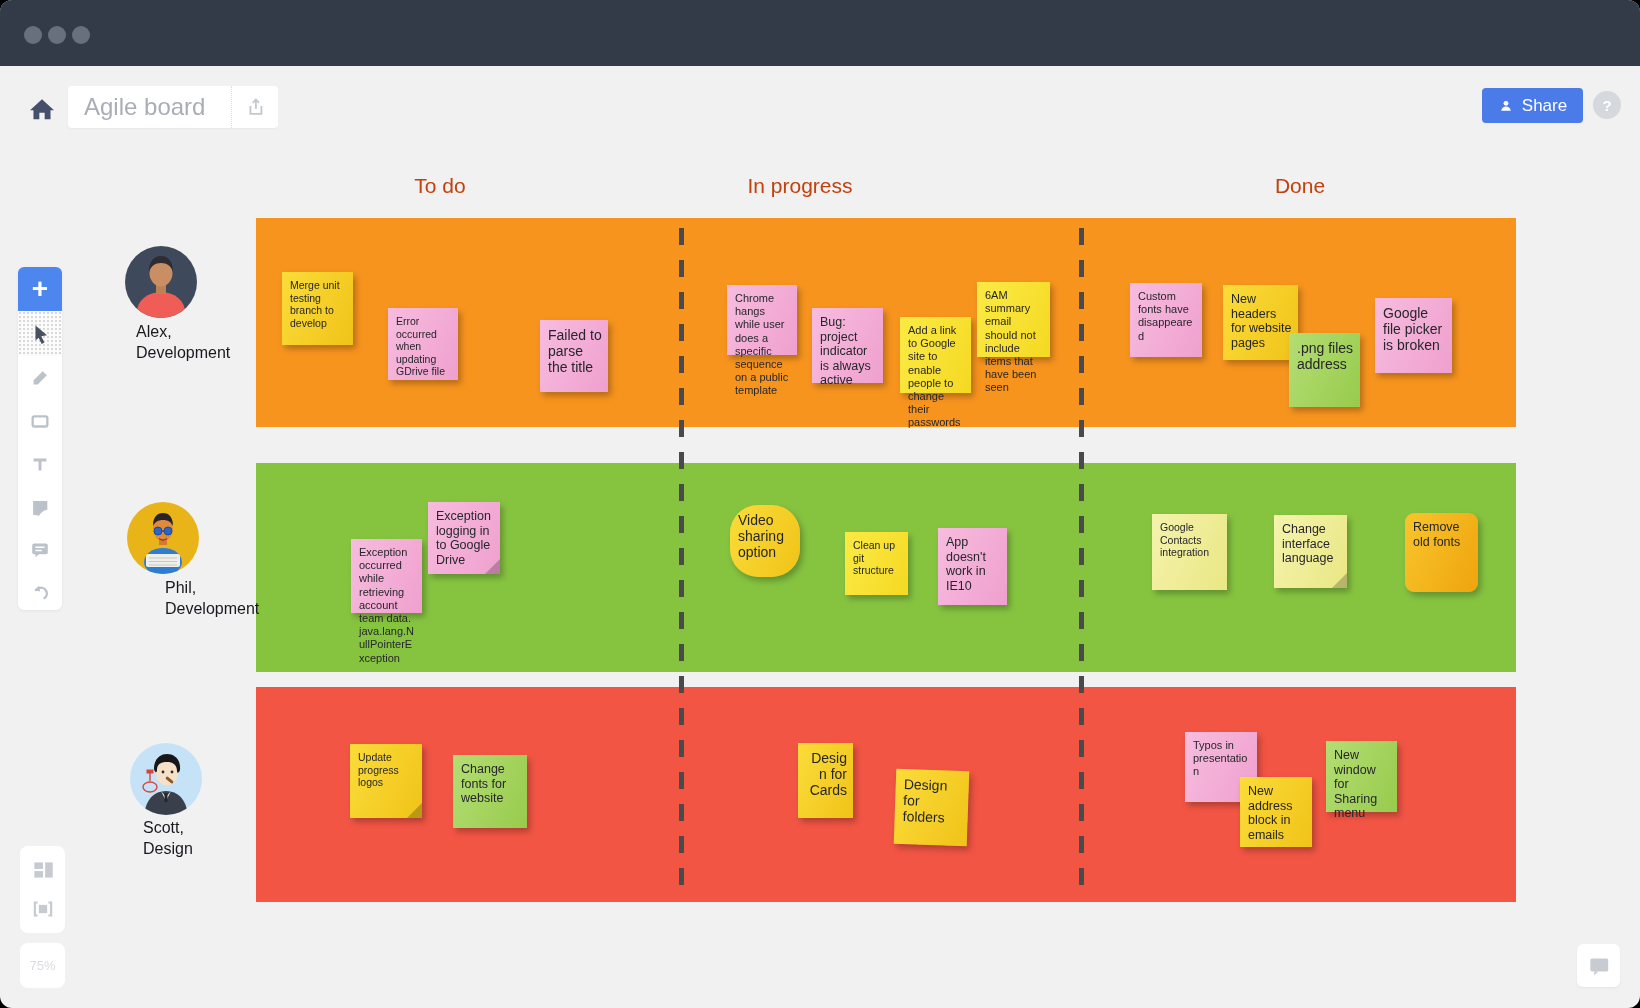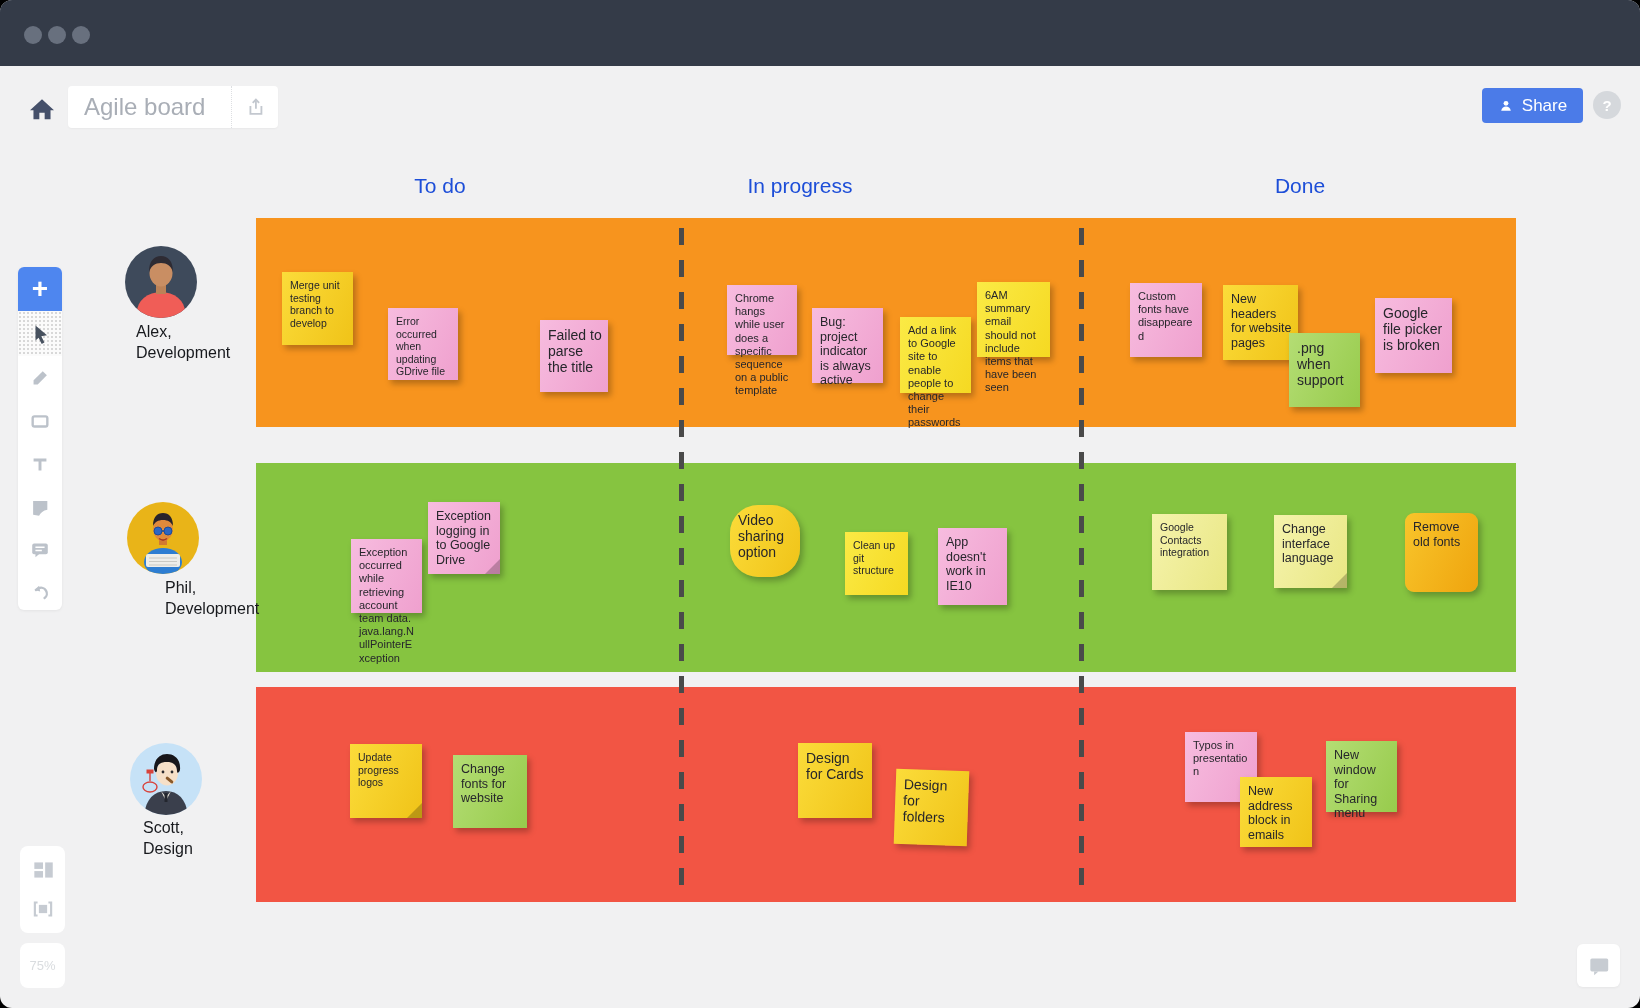--- a/index.html
+++ b/index.html
@@ -31,21 +31,21 @@
   
   .mini-box{position:absolute;left:20px;top:846px;width:45px;height:87px;background:#fff;border-radius:8px;
             display:flex;flex-direction:column;align-items:center;justify-content:space-evenly;}
   .mini-btn{width:30px;height:30px;display:flex;align-items:center;justify-content:center;cursor:pointer;}
   .zoom-box{position:absolute;left:20px;top:943px;width:45px;height:45px;background:#fff;border-radius:8px;
             display:flex;align-items:center;justify-content:center;color:#D9DCDF;font-size:13px;cursor:pointer;}
   
   .chat-btn{position:absolute;left:1577px;top:944px;width:43px;height:43px;background:#fff;border-radius:6px;
             display:flex;align-items:center;justify-content:center;cursor:pointer;box-shadow:0 1px 3px rgba(0,0,0,.05);}
   
-  .col-header{position:absolute;top:174px;transform:translateX(-50%);font-size:21px;color:#1d4ed8;}
+  .col-header{position:absolute;top:174px;transform:translateX(-50%);font-size:21px;color:#c2410c;}
   .lane-band{position:absolute;left:256px;width:1260px;}
   .lane-band--0{top:218px;height:209px;}
   .lane-band--1{top:463px;height:209px;}
   .lane-band--2{top:687px;height:215px;}
   .dash-line{position:absolute;top:228px;height:666px;width:5px;
              background-image:repeating-linear-gradient(180deg,#4A4A4A 0 17px,rgba(0,0,0,0) 17px 32px);}
   .dash-line--1{left:679px;}
   .dash-line--2{left:1079px;}
   
   .avatar{position:absolute;width:72px;height:72px;cursor:pointer;}
@@ -295,21 +295,21 @@
       <div class="note note--yellow note--xs" style="left: 977px; top: 282px; width: 73px; height: 75px;">
         <span class="note-text">6AM summary email should not include items that have been seen</span>
       </div>
       <div class="note note--pink note--xs" style="left: 1130px; top: 283px; width: 72px; height: 74px;">
         <span class="note-text">Custom fonts have disappeared</span>
       </div>
       <div class="note note--gold note--m" style="left: 1223px; top: 285px; width: 75px; height: 75px;">
         <span class="note-text">New headers for website pages</span>
       </div>
       <div class="note note--green note--l" style="left: 1289px; top: 333px; width: 71px; height: 74px;">
-        <span class="note-text">.png when support</span>
+        <span class="note-text">.png files address</span>
       </div>
       <div class="note note--pink note--l" style="left: 1375px; top: 298px; width: 77px; height: 75px;">
         <span class="note-text">Google file picker is broken</span>
       </div>
       <div class="note note--pink note--xs" style="left: 351px; top: 539px; width: 71px; height: 74px;">
         <span class="note-text">Exception occurred while retrieving account team data. java.lang.NullPointerException</span>
       </div>
       <div class="note note--pink note--m" style="left: 428px; top: 502px; width: 72px; height: 72px;">
         <span class="note-text">Exception logging in to Google Drive</span>
         <i class="fold"></i>
@@ -333,21 +333,21 @@
       <div class="note note--amber note--m" style="left: 1405px; top: 513px; width: 73px; height: 79px;">
         <span class="note-text">Remove old fonts</span>
       </div>
       <div class="note note--gold note--s" style="left: 350px; top: 744px; width: 72px; height: 74px;">
         <span class="note-text">Update progress logos</span>
         <i class="fold"></i>
       </div>
       <div class="note note--green note--m" style="left: 453px; top: 755px; width: 74px; height: 73px;">
         <span class="note-text">Change fonts for website</span>
       </div>
-      <div class="note note--gold note--l" style="left: 798px; top: 743px; width: 74px; height: 75px;">
+      <div class="note note--gold note--l" style="left: 798px; top: 743px; width: 55px; height: 75px; text-align: right;">
         <span class="note-text">Design for Cards</span>
       </div>
       <div class="note note--gold note--l" style="left: 895px; top: 770px; width: 73px; height: 75px; transform: rotate(2deg);">
         <span class="note-text">Design for folders</span>
       </div>
       <div class="note note--pink note--xs" style="left: 1185px; top: 732px; width: 72px; height: 70px;">
         <span class="note-text">Typos in presentation</span>
       </div>
       <div class="note note--gold note--m" style="left: 1240px; top: 777px; width: 72px; height: 70px;">
         <span class="note-text">New address block in emails</span>

